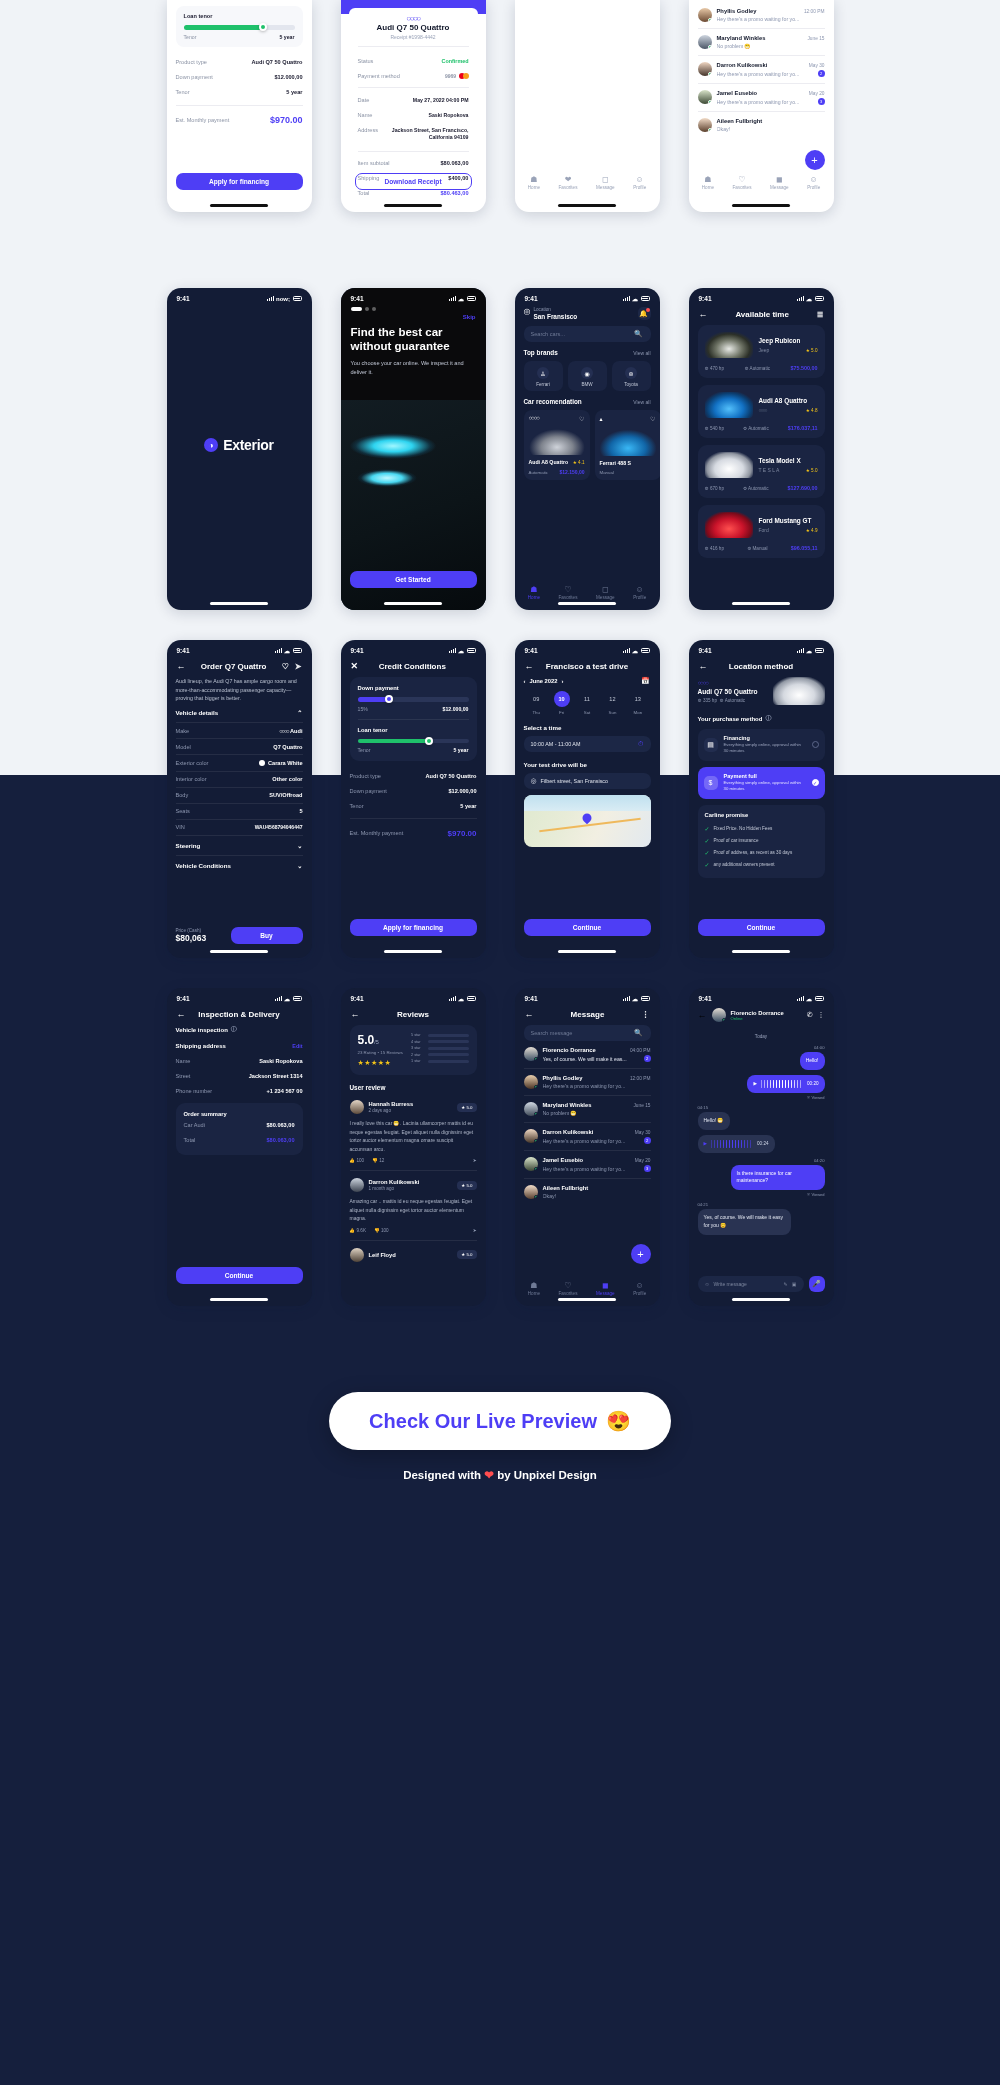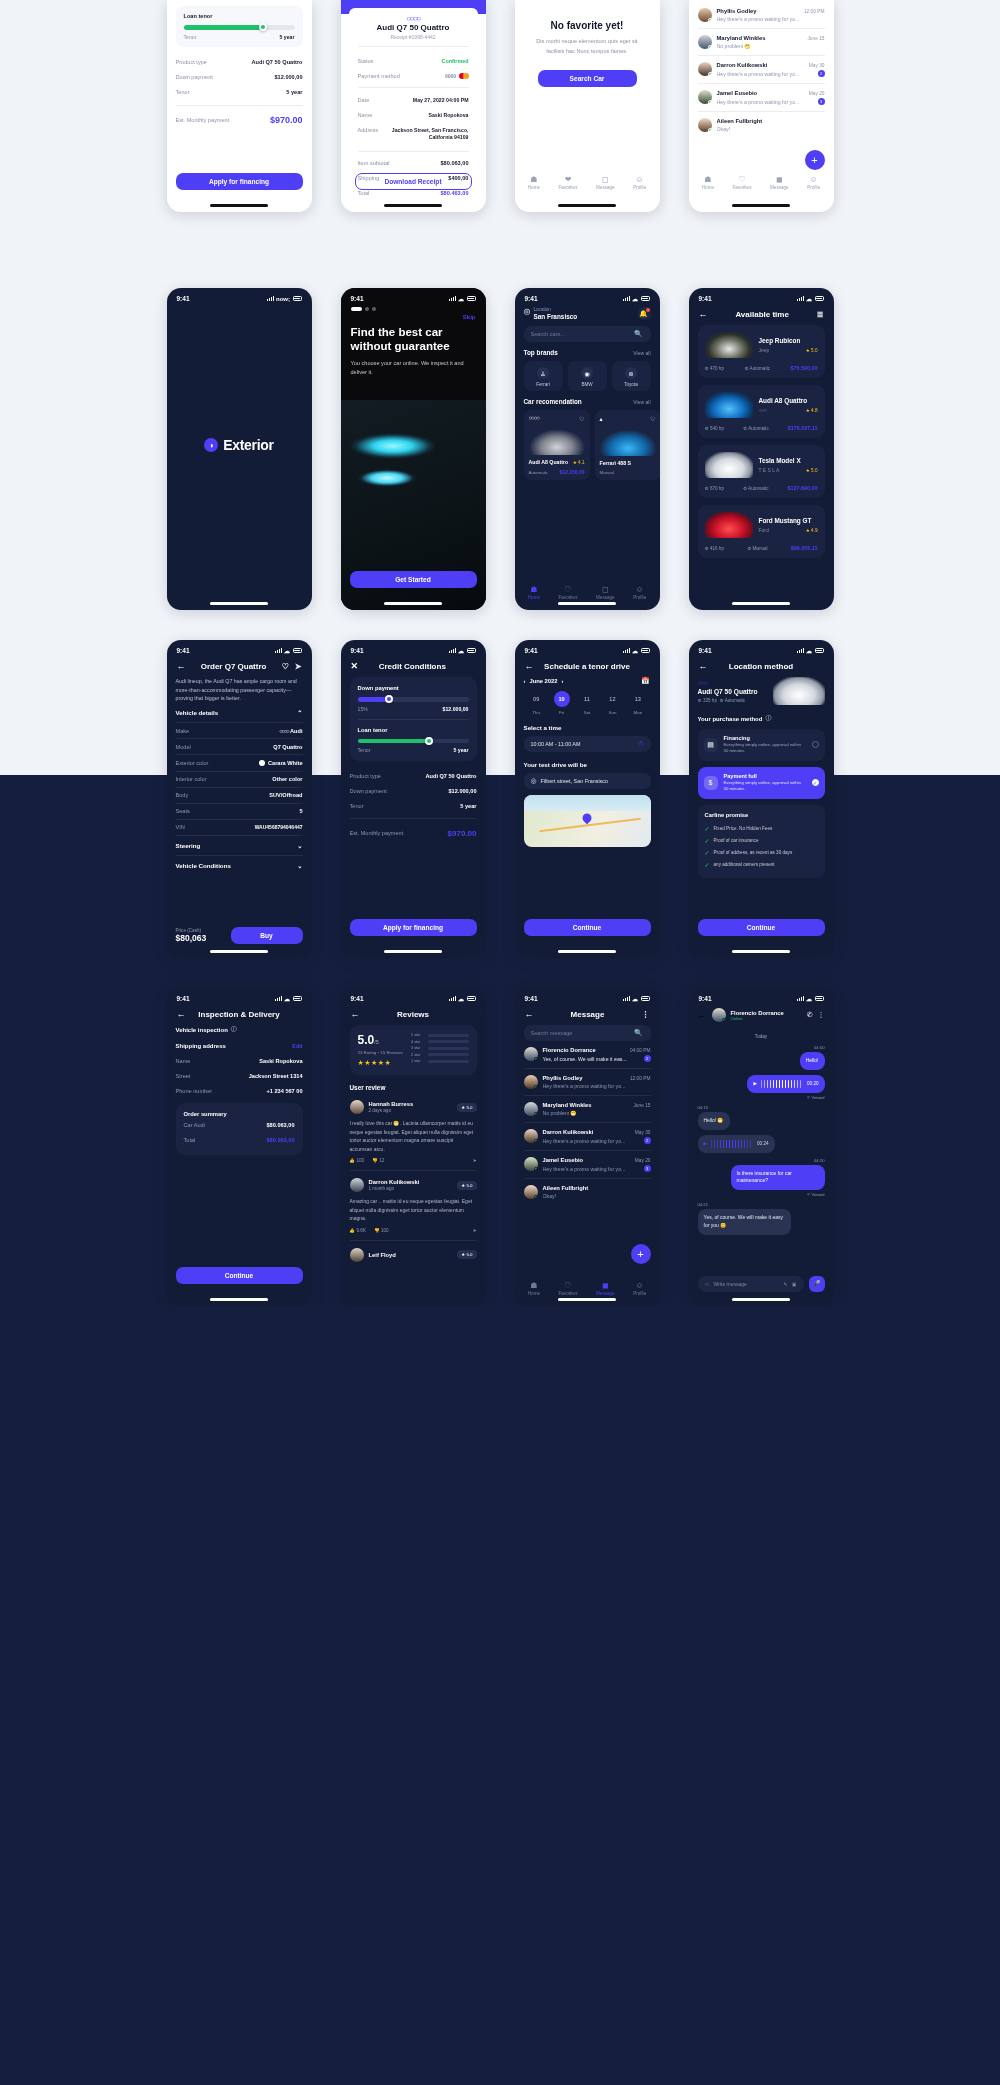--- a/index.html
+++ b/index.html
@@ -446,27 +446,20 @@
           <span style="color:#4e3ef5;font-weight:bold;font-size:5.6px">$80.463,00</span>
         </div>
       </div>
       <div style="position:absolute;left:14px;right:14px;bottom:22px">
         <div class="btn outline">Download Receipt</div>
       </div>
       <div class="home-ind"></div>
     </div>
 
     <div class="phone light row1">
-      <div class="pbody empty-wrap">
-        <div style="height:14px"></div>
-        <div class="empty-h">No favorite yet!</div>
-        <div class="empty-p">Dis morbi neque elementum quis eget sit facilisis hac Nunc tempus fames.</div>
-        <div style="height:14px"></div>
-        <div class="btn" style="margin:0 14px">Search Car</div>
-      </div>
       <div class="tabbar" style="bottom:22px">
         <div class="tab">
               <span class="tic">☗</span>
               <span>Home</span>
             </div>
         <div class="tab active">
               <span class="tic">❤</span>
               <span>Favorites</span>
             </div>
         <div class="tab">
@@ -957,21 +950,21 @@
       <div class="sbar">
         <span>9:41</span>
         <span class="sbar-icons">
               <span class="ic-sig"></span>
               <span class="ic-wifi">☁</span>
               <span class="ic-batt"></span>
             </span>
       </div>
       <div class="navbar">
         <span class="back">←</span>
-        <span class="ttl">Schedule a tenor drive</span>
+        <span class="ttl">Francisco a test drive</span>
         <span class="right-ic" style="width:9px"></span>
       </div>
       <div class="pbody">
         <div class="month-row">
           <div class="month-l">
             <span>‹</span>
             <span>June 2022</span>
             <span>›</span>
           </div>
           <span style="font-size:7px;color:#fff">📅</span>
@@ -1442,15 +1435,24 @@
                 <span>✎</span>
                 <span>▣</span>
               </span>
         </div>
         <div class="mic">🎤</div>
       </div>
       <div class="home-ind"></div>
     </div>
   </div>
 
+  <div class="cta-wrap">
+    <div class="cta-btn">
+      <span>Check Our Live Preview</span>
+      <span>😍</span>
+    </div>
+  </div>
+  <div class="credit">
+    <span>Designed with </span><span class="hrt">❤</span><span> by Unpixel Design</span>
+  </div>
 
   </div>
 </div>
 
 </body></html>

